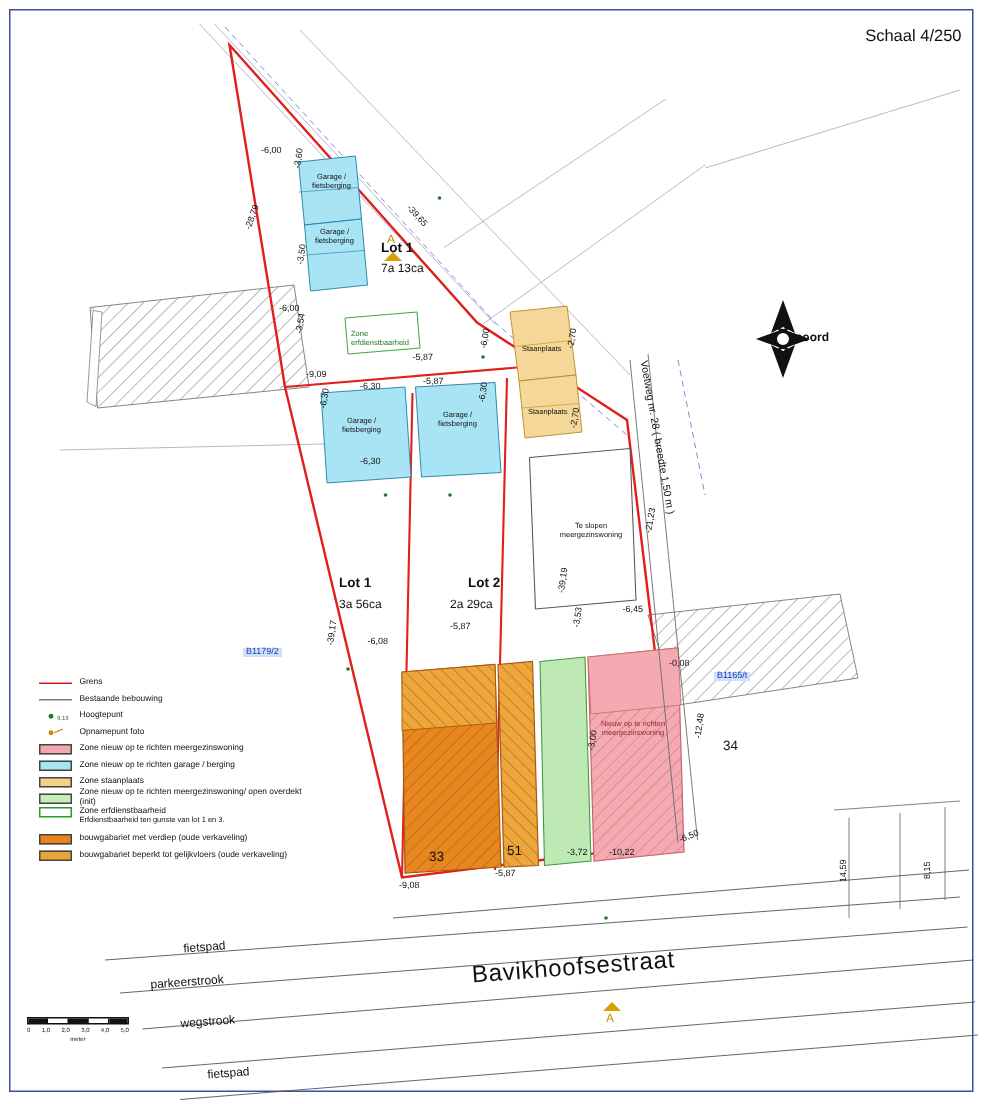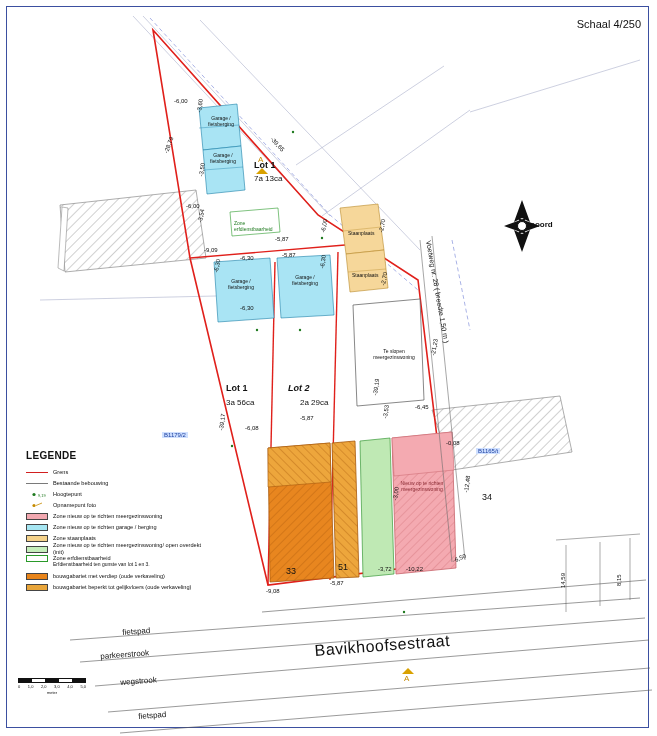--- a/index.html
+++ b/index.html
@@ -198,21 +198,21 @@
   <div class="lbl sm" style="left:348px;top:230px;">Staanplaats</div>
   <div class="lbl sm" style="left:352px;top:272px;">Staanplaats</div>
   <div class="lbl sm" style="left:372px;top:348px;width:44px;white-space:normal;text-align:center;">Te slopen meergezinswoning</div>
   <div class="lbl sm" style="left:398px;top:480px;width:48px;white-space:normal;text-align:center;color:#8a2a33;">Nieuw op te richten meergezinswoning</div>
   <div class="lbl sm grn" style="left:234px;top:220px;width:40px;white-space:normal;">Zone erfdienstbaarheid</div>
 
   <div class="lbl" style="left:254px;top:160px;font-size:9px;font-weight:bold;">Lot 1</div>
   <div class="lbl" style="left:254px;top:174px;font-size:8px;">7a 13ca</div>
   <div class="lbl" style="left:226px;top:383px;font-size:9px;font-weight:bold;">Lot 1</div>
   <div class="lbl" style="left:226px;top:398px;font-size:8px;">3a 56ca</div>
-  <div class="lbl" style="left:288px;top:383px;font-size:9px;font-weight:bold;font-style:italic;">Lot 2</div>
+  <div class="lbl" style="left:312px;top:383px;font-size:9px;font-weight:bold;">Lot 2</div>
   <div class="lbl" style="left:300px;top:398px;font-size:8px;">2a 29ca</div>
 
   <div class="lbl" style="left:286px;top:566px;font-size:9px;">33</div>
   <div class="lbl" style="left:338px;top:562px;font-size:9px;">51</div>
   <div class="lbl" style="left:482px;top:492px;font-size:9px;">34</div>
 
   <div class="lbl blue" style="left:162px;top:432px;background:#cfe0ff;padding:0 2px;">B1179/2</div>
   <div class="lbl blue" style="left:476px;top:448px;background:#cfe0ff;padding:0 2px;">B1165/t</div>
 
   <div class="lbl" style="left:258px;top:155px;font-size:8px;color:#c58a00;">A</div>
@@ -231,21 +231,20 @@
       <polygon points="22,4 30,26 22,22 14,26" fill="#111"></polygon>
       <polygon points="4,30 26,22 22,30 26,38" fill="#111"></polygon>
       <polygon points="40,30 18,38 22,30 18,22" fill="#111"></polygon>
       <polygon points="22,56 14,34 22,38 30,34" fill="#111"></polygon>
       <circle cx="22" cy="30" r="4.5" fill="#fff" stroke="#111" stroke-width="1"></circle>
     </svg>
     <div class="lbl" style="left:30px;top:24px;font-size:8px;">noord</div>
   </div>
 
   <div id="legend">
-    <div class="title">LEGENDE</div>
 
     <div class="row">
       <div class="sw sw-line"></div>
       <span>Grens</span>
     </div>
     <div class="row">
       <div class="sw sw-line sw-line2"></div>
       <span>Bestaande bebouwing</span>
     </div>
     <div class="row">

